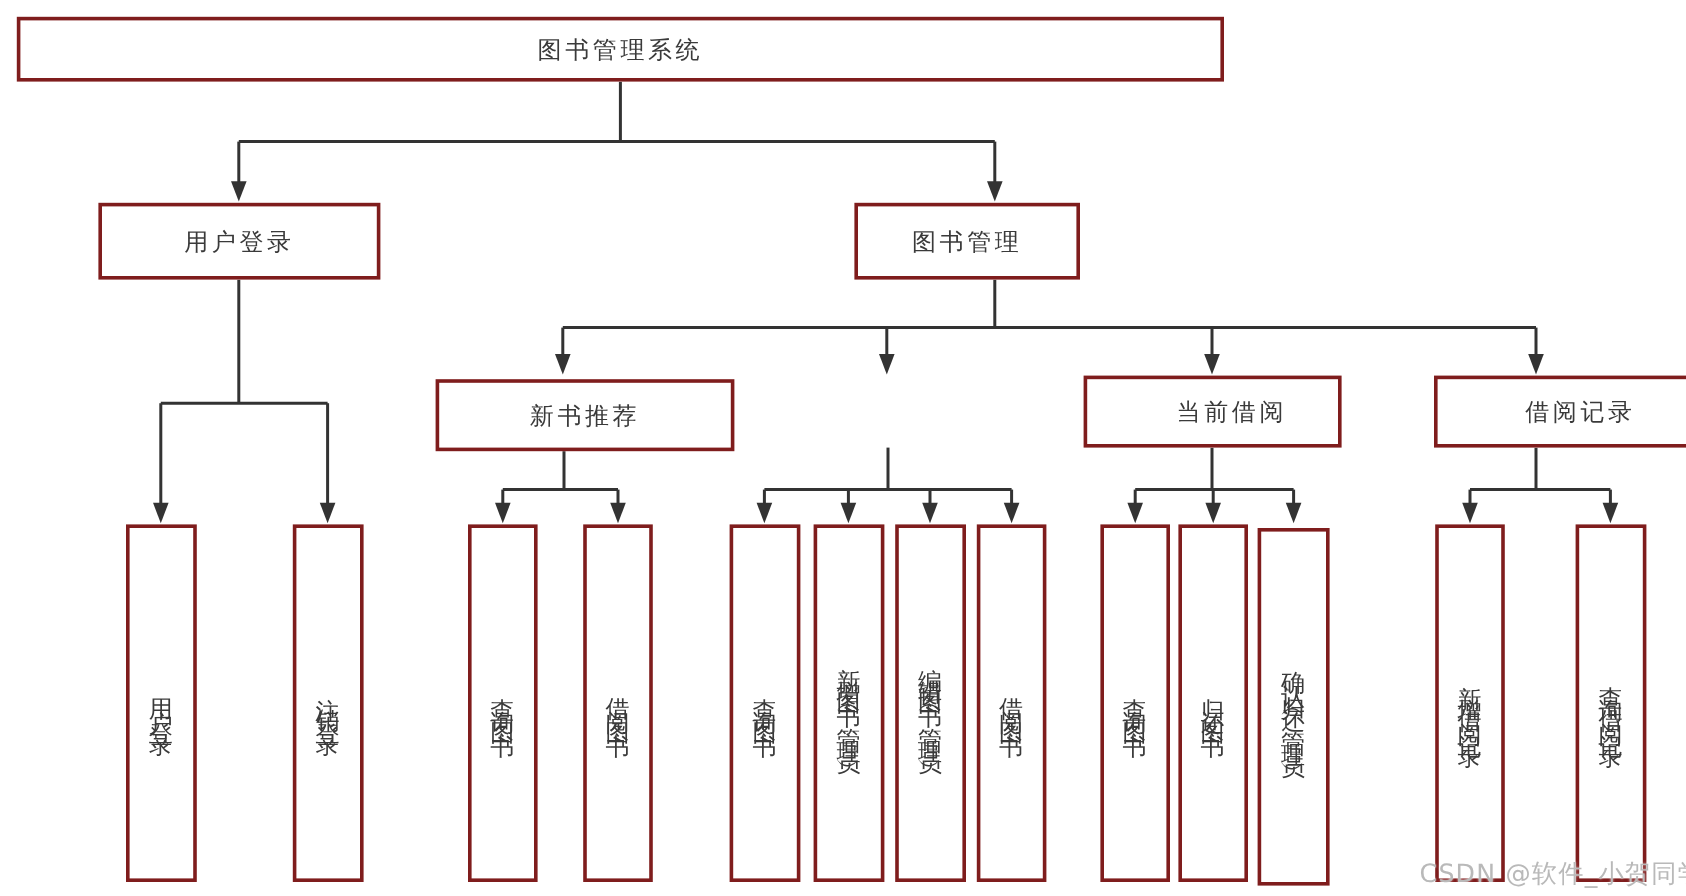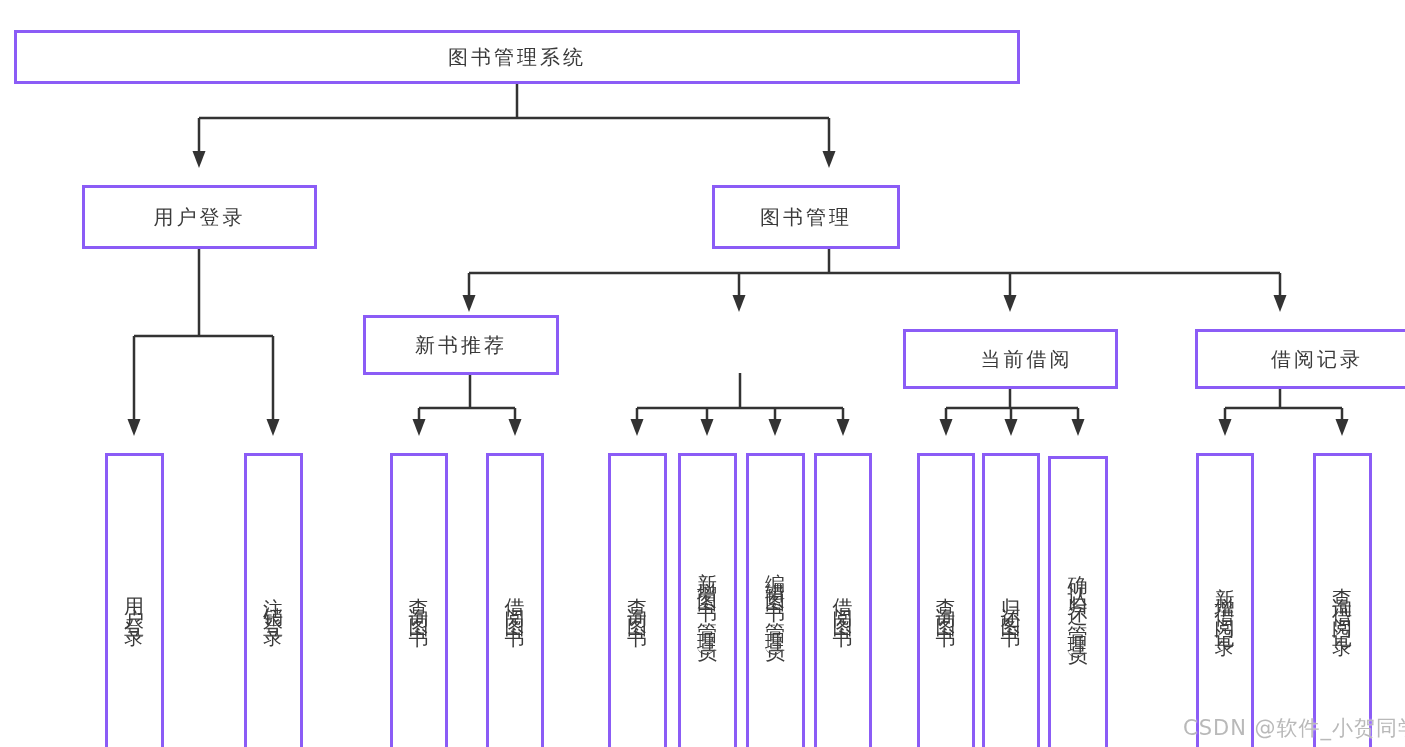--- a/index.html
+++ b/index.html
@@ -18,27 +18,26 @@
   .connector-layer {
     position: absolute;
     left: 0;
     top: 0;
     z-index: 0;
   }
   .node {
     position: absolute;
     box-sizing: border-box;
     background: #ffffff;
-    border: 3px solid #8b5cf6;
+    border: 3px solid #7f1d1d;
     display: flex;
     align-items: center;
     justify-content: center;
     z-index: 1;
     color: #3a3a3a;
-    margin-top: 16px;
   }
   .node.h {
     font-size: 20px;
     letter-spacing: 3px;
     white-space: nowrap;
   }
   .node.v {
     font-size: 20px;
   }
   .node.v .vlabel {
@@ -138,21 +137,21 @@
     <span>图书管理系统</span>
   </div>
 
   <div class="node h" style="left:82px; top:169px; width:235px; height:64px;">
     <span>用户登录</span>
   </div>
   <div class="node h" style="left:712px; top:169px; width:188px; height:64px;">
     <span>图书管理</span>
   </div>
 
-  <div class="node h" style="left:363px; top:299px; width:196px; height:60px;">
+  <div class="node h" style="left:363px; top:316px; width:249px; height:60px;">
     <span>新书推荐</span>
   </div>
   <div class="node h" style="left:903px; top:313px; width:215px; height:60px;padding-left:32px;">
     <span>当前借阅</span>
   </div>
   <div class="node h" style="left:1195px; top:313px; width:244px; height:60px;">
     <span>借阅记录</span>
   </div>
 
   <div class="node v" style="left:105px; top:437px; width:59px; height:298px;">

